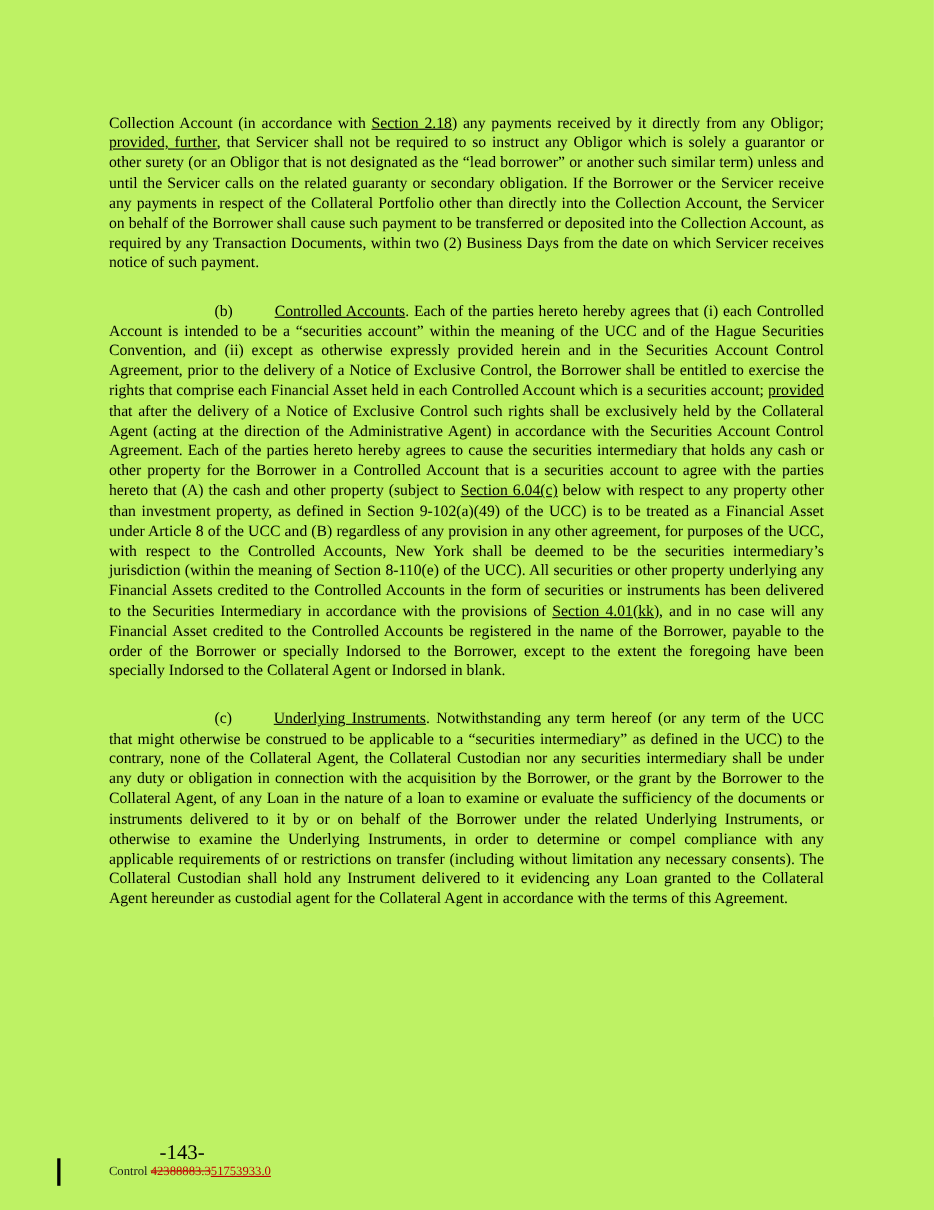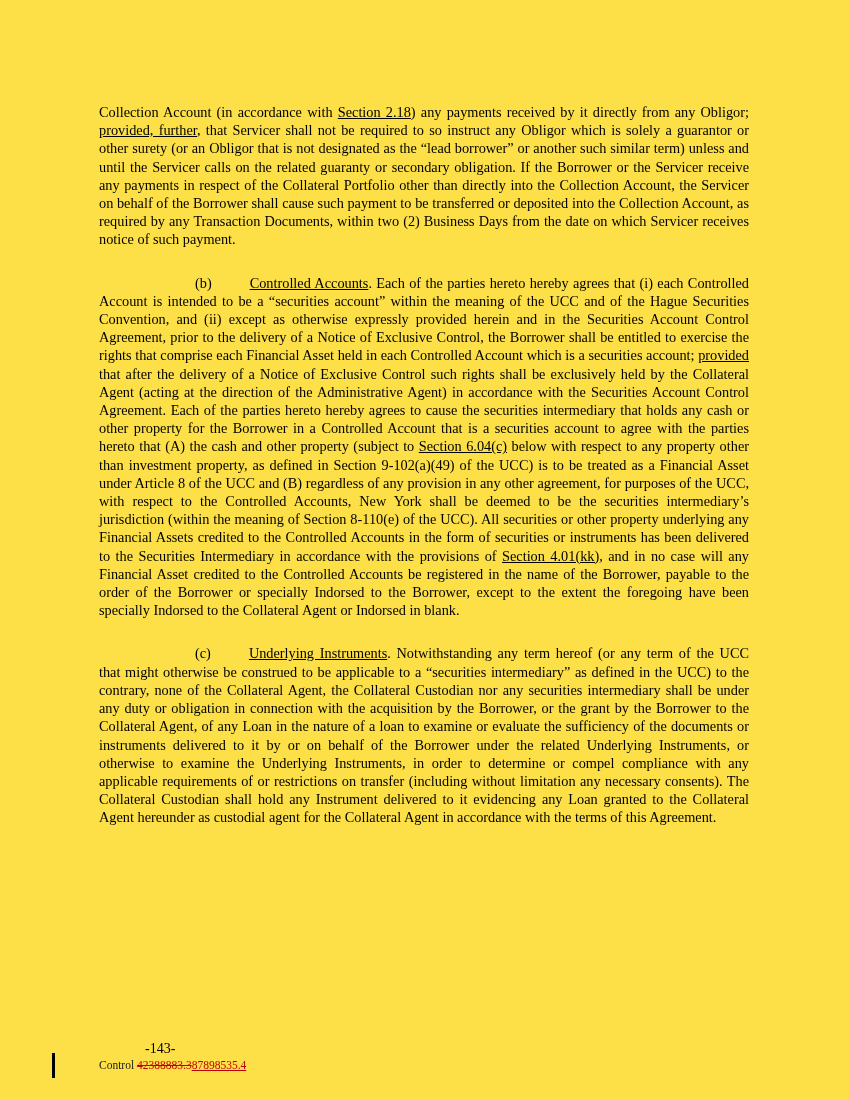--- a/index.html
+++ b/index.html
@@ -14,21 +14,21 @@
     overflow: hidden;
     font-family: "Liberation Serif", "DejaVu Serif", serif;
     color: #000000;
   }
   .page {
     position: absolute;
     left: 0;
     top: 0;
     width: 849px;
     height: 1100px;
-    background: #fde047;
+    background: #bef264;
   }
   .doc-body {
     position: absolute;
     left: 99px;
     top: 103px;
     width: 650px;
     font-size: 14.3px;
     line-height: 18.2px;
     text-align: justify;
     color: #000000;
@@ -45,21 +45,21 @@
     display: inline-block;
     width: 38px;
   }
   span.u {
     text-decoration: underline;
   }
   .page-number {
     position: absolute;
     left: 145px;
     top: 1041px;
-    font-size: 14px;
+    font-size: 19px;
     line-height: 16px;
     color: #000000;
   }
   .doc-id {
     position: absolute;
     left: 99px;
     top: 1058px;
     font-size: 11.5px;
     line-height: 14px;
     color: #1a1a1a;
@@ -90,15 +90,15 @@
   <div class="doc-body" id="doc-body">
       <p class="para"><span>Collection Account (in accordance with </span><span class="u">Section 2.18</span><span>) any payments received by it directly from any Obligor; </span><span class="u">provided, further</span><span>, that Servicer shall not be required to so instruct any Obligor which is solely a guarantor or other surety (or an Obligor that is not designated as the “lead borrower” or another such similar term) unless and until the Servicer calls on the related guaranty or secondary obligation. If the Borrower or the Servicer receive any payments in respect of the Collateral Portfolio other than directly into the Collection Account, the Servicer on behalf of the Borrower shall cause such payment to be transferred or deposited into the Collection Account, as required by any Transaction Documents, within two (2) Business Days from the date on which Servicer receives notice of such payment.</span></p>
       <p class="para indent"><span>(b)</span><span class="tab"></span><span class="u">Controlled Accounts</span><span>. Each of the parties hereto hereby agrees that (i) each Controlled Account is intended to be a “securities account” within the meaning of the UCC and of the Hague Securities Convention, and (ii) except as otherwise expressly provided herein and in the Securities Account Control Agreement, prior to the delivery of a Notice of Exclusive Control, the Borrower shall be entitled to exercise the rights that comprise each Financial Asset held in each Controlled Account which is a securities account; </span><span class="u">provided</span><span> that after the delivery of a Notice of Exclusive Control such rights shall be exclusively held by the Collateral Agent (acting at the direction of the Administrative Agent) in accordance with the Securities Account Control Agreement. Each of the parties hereto hereby agrees to cause the securities intermediary that holds any cash or other property for the Borrower in a Controlled Account that is a securities account to agree with the parties hereto that (A) the cash and other property (subject to </span><span class="u">Section 6.04(c)</span><span> below with respect to any property other than investment property, as defined in Section 9-102(a)(49) of the UCC) is to be treated as a Financial Asset under Article 8 of the UCC and (B) regardless of any provision in any other agreement, for purposes of the UCC, with respect to the Controlled Accounts, New York shall be deemed to be the securities intermediary’s jurisdiction (within the meaning of Section 8-110(e) of the UCC). All securities or other property underlying any Financial Assets credited to the Controlled Accounts in the form of securities or instruments has been delivered to the Securities Intermediary in accordance with the provisions of </span><span class="u">Section 4.01(kk)</span><span>, and in no case will any Financial Asset credited to the Controlled Accounts be registered in the name of the Borrower, payable to the order of the Borrower or specially Indorsed to the Borrower, except to the extent the foregoing have been specially Indorsed to the Collateral Agent or Indorsed in blank.</span></p>
       <p class="para indent"><span>(c)</span><span class="tab"></span><span class="u">Underlying Instruments</span><span>. Notwithstanding any term hereof (or any term of the UCC that might otherwise be construed to be applicable to a “securities intermediary” as defined in the UCC) to the contrary, none of the Collateral Agent, the Collateral Custodian nor any securities intermediary shall be under any duty or obligation in connection with the acquisition by the Borrower, or the grant by the Borrower to the Collateral Agent, of any Loan in the nature of a loan to examine or evaluate the sufficiency of the documents or instruments delivered to it by or on behalf of the Borrower under the related Underlying Instruments, or otherwise to examine the Underlying Instruments, in order to determine or compel compliance with any applicable requirements of or restrictions on transfer (including without limitation any necessary consents). The Collateral Custodian shall hold any Instrument delivered to it evidencing any Loan granted to the Collateral Agent hereunder as custodial agent for the Collateral Agent in accordance with the terms of this Agreement.</span></p>
     </div>
 
   <div class="change-bar"></div>
 
   <div class="page-number">-143-</div>
 
-  <div class="doc-id"><span>Control </span><span class="strike">42388883.3</span><span class="ins">87898535.4</span></div>
+  <div class="doc-id"><span>Control </span><span class="strike">42388883.3</span><span class="ins">51753933.0</span></div>
 
 </div>
 
 </body></html>

